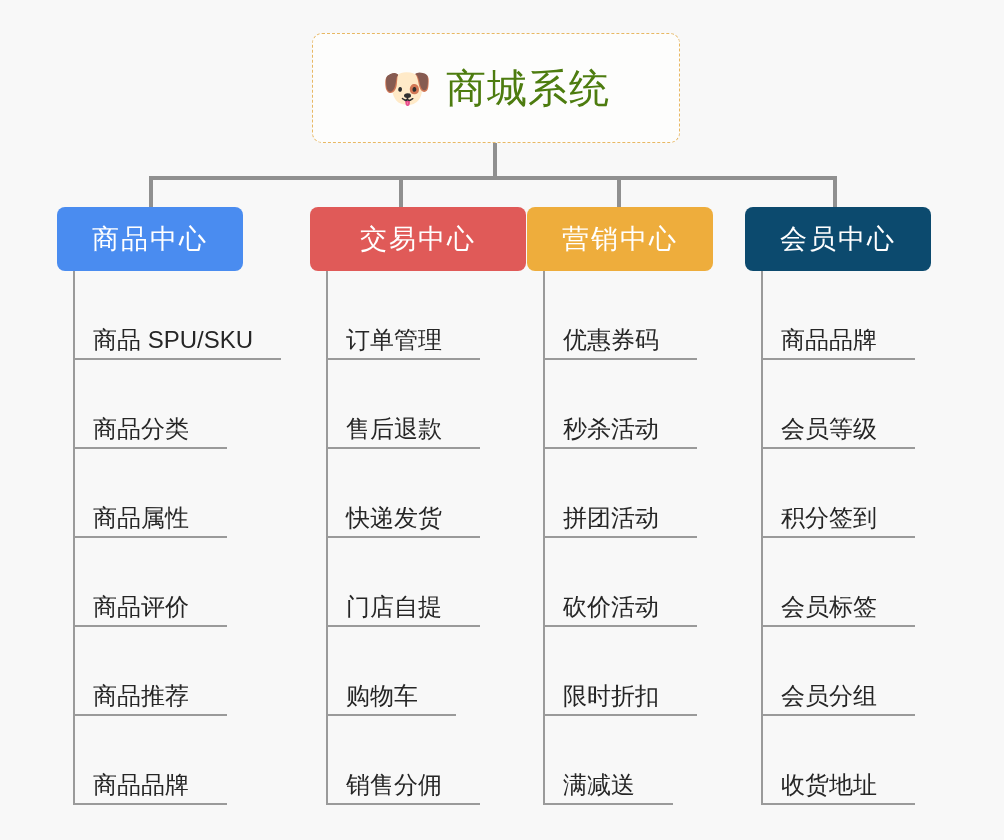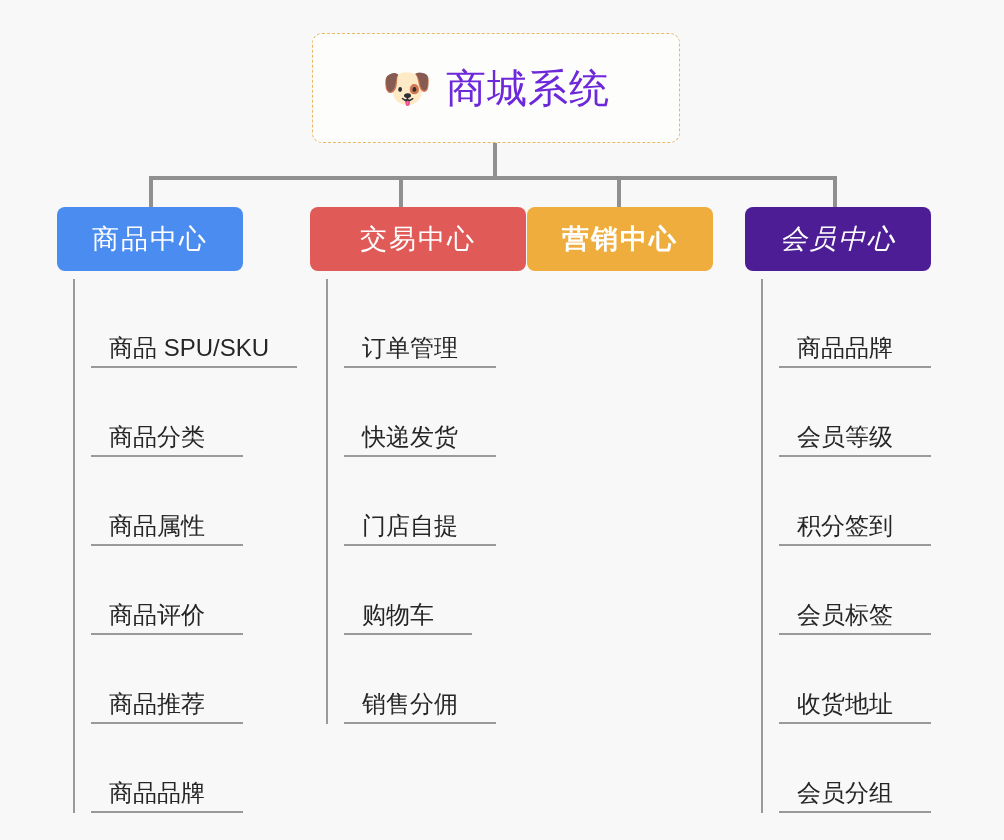--- a/index.html
+++ b/index.html
@@ -92,28 +92,28 @@
     display: flex;
     align-items: center;
     justify-content: center;
     color: #ffffff;
     font-size: 27px;
     letter-spacing: 2px;
     box-sizing: border-box;
   }
   .col-1 .cat-header { width: 186px; }
   .col-2 .cat-header { width: 216px; }
-  .col-3 .cat-header { width: 186px; font-weight: bold; }
+  .col-3 .cat-header { width: 186px; }
   .col-4 .cat-header { width: 186px; }
 
   
   .leaf-list {
     position: relative;
-    margin-top: 8px;
-    padding-left: 16px;
+    margin-top: 0;
+    padding-left: 0;
     border-left: 2px solid #9a9a9a;
     margin-left: 16px;
   }
 
   .leaf-item {
     height: 89px;
     display: flex;
     flex-direction: column;
     justify-content: flex-end;
     box-sizing: border-box;
@@ -132,21 +132,21 @@
     margin-left: -18px;
   }
 </style>
 </head>
 <body style="background: rgb(248, 248, 248);">
 
 <div id="mindmap">
 
   <div class="root-node" style="border-color: rgb(232, 184, 99);">
     <span class="root-emoji">🐶</span>
-    <span class="root-title" style="color: #6d28d9;">商城系统</span>
+    <span class="root-title" style="color: #4d7c0f;">商城系统</span>
   </div>
 
   <div class="conn trunk-vert" style="background: rgb(144, 144, 144);"></div>
   <div class="conn trunk-horiz" style="background: rgb(144, 144, 144);"></div>
   <div class="conn drop drop-1" style="background: rgb(144, 144, 144);"></div>
   <div class="conn drop drop-2" style="background: rgb(144, 144, 144);"></div>
   <div class="conn drop drop-3" style="background: rgb(144, 144, 144);"></div>
   <div class="conn drop drop-4" style="background: rgb(144, 144, 144);"></div>
 
   <div class="column col-1">
@@ -179,63 +179,93 @@
       </div>
     </div>
   <div class="column col-2">
       <div class="cat-header" style="background: rgb(224, 90, 88);">交易中心</div>
       <div class="leaf-list">
         <div class="leaf-item">
           <div class="leaf-label">订单管理</div>
           <div class="leaf-rule" style="width: 152px;"></div>
         </div>
         <div class="leaf-item">
+          <div class="leaf-label">售后退款</div>
+          <div class="leaf-rule" style="width: 152px;"></div>
+        </div>
+        <div class="leaf-item">
           <div class="leaf-label">快递发货</div>
           <div class="leaf-rule" style="width: 152px;"></div>
         </div>
         <div class="leaf-item">
           <div class="leaf-label">门店自提</div>
           <div class="leaf-rule" style="width: 152px;"></div>
         </div>
         <div class="leaf-item">
           <div class="leaf-label">购物车</div>
           <div class="leaf-rule" style="width: 128px;"></div>
         </div>
         <div class="leaf-item">
           <div class="leaf-label">销售分佣</div>
           <div class="leaf-rule" style="width: 152px;"></div>
         </div>
       </div>
     </div>
   <div class="column col-3">
       <div class="cat-header" style="background: rgb(238, 173, 60);">营销中心</div>
+      <div class="leaf-list">
+        <div class="leaf-item">
+          <div class="leaf-label">优惠券码</div>
+          <div class="leaf-rule" style="width: 152px;"></div>
+        </div>
+        <div class="leaf-item">
+          <div class="leaf-label">秒杀活动</div>
+          <div class="leaf-rule" style="width: 152px;"></div>
+        </div>
+        <div class="leaf-item">
+          <div class="leaf-label">拼团活动</div>
+          <div class="leaf-rule" style="width: 152px;"></div>
+        </div>
+        <div class="leaf-item">
+          <div class="leaf-label">砍价活动</div>
+          <div class="leaf-rule" style="width: 152px;"></div>
+        </div>
+        <div class="leaf-item">
+          <div class="leaf-label">限时折扣</div>
+          <div class="leaf-rule" style="width: 152px;"></div>
+        </div>
+        <div class="leaf-item">
+          <div class="leaf-label">满减送</div>
+          <div class="leaf-rule" style="width: 128px;"></div>
+        </div>
+      </div>
     </div>
   <div class="column col-4">
-      <div class="cat-header" style="background: #4c1d95; font-style: italic;">会员中心</div>
+      <div class="cat-header" style="background: #0c4a6e;">会员中心</div>
       <div class="leaf-list">
         <div class="leaf-item">
           <div class="leaf-label">商品品牌</div>
           <div class="leaf-rule" style="width: 152px;"></div>
         </div>
         <div class="leaf-item">
           <div class="leaf-label">会员等级</div>
           <div class="leaf-rule" style="width: 152px;"></div>
         </div>
         <div class="leaf-item">
           <div class="leaf-label">积分签到</div>
           <div class="leaf-rule" style="width: 152px;"></div>
         </div>
         <div class="leaf-item">
           <div class="leaf-label">会员标签</div>
           <div class="leaf-rule" style="width: 152px;"></div>
         </div>
         <div class="leaf-item">
+          <div class="leaf-label">会员分组</div>
+          <div class="leaf-rule" style="width: 152px;"></div>
+        </div>
+        <div class="leaf-item">
           <div class="leaf-label">收货地址</div>
           <div class="leaf-rule" style="width: 152px;"></div>
         </div>
-        <div class="leaf-item">
-          <div class="leaf-label">会员分组</div>
-          <div class="leaf-rule" style="width: 152px;"></div>
-        </div>
       </div>
     </div>
 
 </div>
 
 </body></html>

